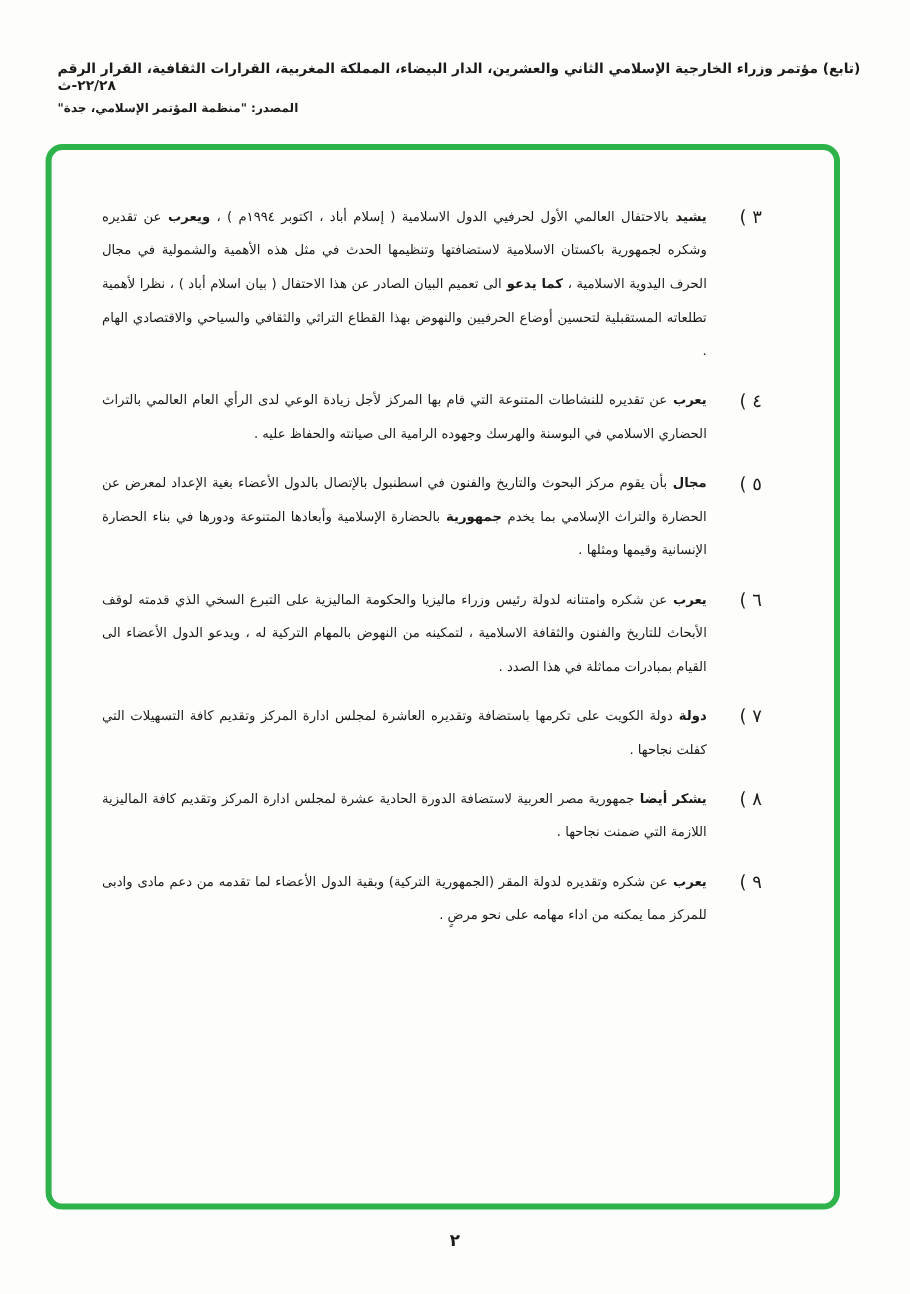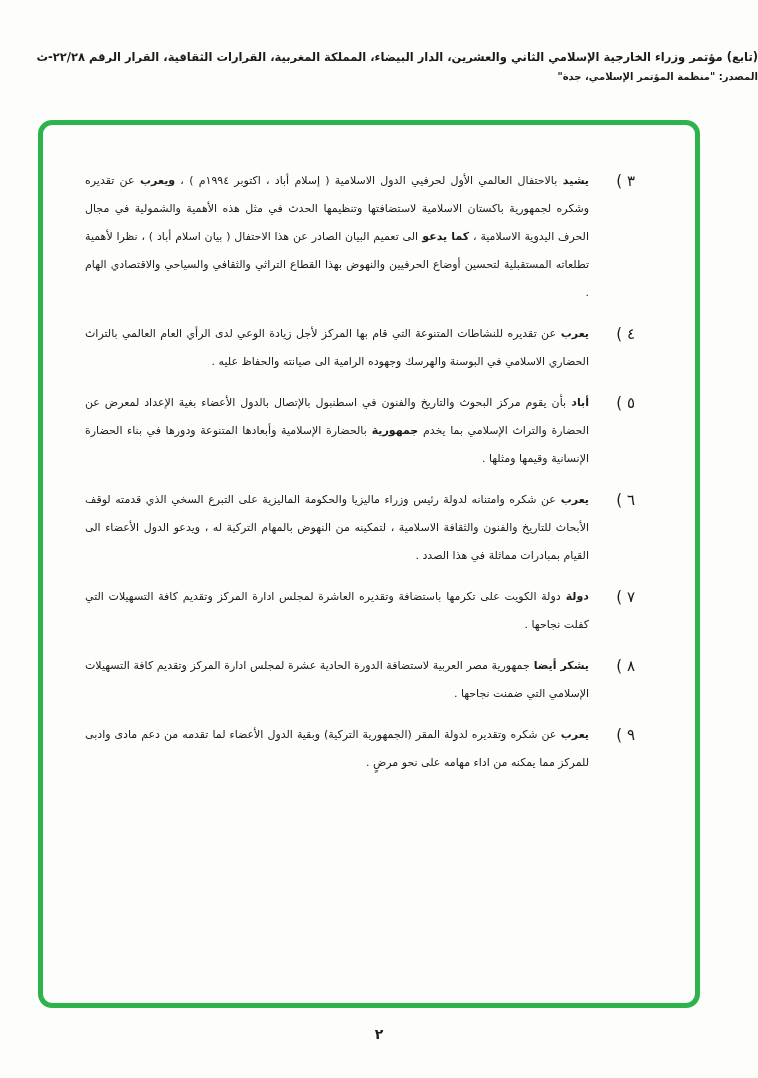--- a/index.html
+++ b/index.html
@@ -9,23 +9,24 @@
     font-family: "DejaVu Sans", sans-serif;
     color: #1b1b1b;
     position: relative;
     overflow: hidden;
   }
   .header {
     position: absolute;
     top: 50px;
     left: 0;
     width: 100%;
-    text-align: right;
+    text-align: left;
     direction: rtl;
     font-weight: bold;
+    padding-left: 48px;
   }
   .header-line1 { font-size: 11.5px; letter-spacing: 0; }
   .header-line2 { font-size: 10px; margin-top: 7px; }
   .content-box {
     position: absolute;
     top: 120px;
     left: 38px;
     width: 662px;
     height: 888px;
     border: 5px solid #2eb34b;
@@ -76,33 +77,33 @@
       <div class="resolution">
         <div class="res-num">٣ )</div>
         <div class="res-text"><span class="b">يشيد </span><span>بالاحتفال العالمي الأول لحرفيي الدول الاسلامية ( إسلام أباد ، اكتوبر ١٩٩٤م ) ، </span><span class="b">ويعرب </span><span>عن تقديره وشكره لجمهورية باكستان الاسلامية لاستضافتها وتنظيمها الحدث في مثل هذه الأهمية والشمولية في مجال الحرف اليدوية الاسلامية ، </span><span class="b">كما يدعو </span><span>الى تعميم البيان الصادر عن هذا الاحتفال ( بيان اسلام أباد ) ، نظرا لأهمية تطلعاته المستقبلية لتحسين أوضاع الحرفيين والنهوض بهذا القطاع التراثي والثقافي والسياحي والاقتصادي الهام .</span></div>
       </div>
       <div class="resolution">
         <div class="res-num">٤ )</div>
         <div class="res-text"><span class="b">يعرب </span><span>عن تقديره للنشاطات المتنوعة التي قام بها المركز لأجل زيادة الوعي لدى الرأي العام العالمي بالتراث الحضاري الاسلامي في البوسنة والهرسك وجهوده الرامية الى صيانته والحفاظ عليه .</span></div>
       </div>
       <div class="resolution">
         <div class="res-num">٥ )</div>
-        <div class="res-text"><span class="b">أباد </span><span>بأن يقوم مركز البحوث والتاريخ والفنون في اسطنبول بالإتصال بالدول الأعضاء بغية الإعداد لمعرض عن الحضارة والتراث الإسلامي بما يخدم </span><span class="b">جمهورية </span><span>بالحضارة الإسلامية وأبعادها المتنوعة ودورها في بناء الحضارة الإنسانية وقيمها ومثلها .</span></div>
+        <div class="res-text"><span class="b">مجال </span><span>بأن يقوم مركز البحوث والتاريخ والفنون في اسطنبول بالإتصال بالدول الأعضاء بغية الإعداد لمعرض عن الحضارة والتراث الإسلامي بما يخدم </span><span class="b">جمهورية </span><span>بالحضارة الإسلامية وأبعادها المتنوعة ودورها في بناء الحضارة الإنسانية وقيمها ومثلها .</span></div>
       </div>
       <div class="resolution">
         <div class="res-num">٦ )</div>
         <div class="res-text"><span class="b">يعرب </span><span>عن شكره وامتنانه لدولة رئيس وزراء ماليزيا والحكومة الماليزية على التبرع السخي الذي قدمته لوقف الأبحاث للتاريخ والفنون والثقافة الاسلامية ، لتمكينه من النهوض بالمهام التركية له ، ويدعو الدول الأعضاء الى القيام بمبادرات مماثلة في هذا الصدد .</span></div>
       </div>
       <div class="resolution">
         <div class="res-num">٧ )</div>
         <div class="res-text"><span class="b">دولة </span><span>دولة الكويت على تكرمها باستضافة وتقديره العاشرة لمجلس ادارة المركز وتقديم كافة التسهيلات التي كفلت نجاحها .</span></div>
       </div>
       <div class="resolution">
         <div class="res-num">٨ )</div>
-        <div class="res-text"><span class="b">يشكر أيضا </span><span>جمهورية مصر العربية لاستضافة الدورة الحادية عشرة لمجلس ادارة المركز وتقديم كافة التسهيلات الإسلامي التي ضمنت نجاحها .</span></div>
+        <div class="res-text"><span class="b">يشكر أيضا </span><span>جمهورية مصر العربية لاستضافة الدورة الحادية عشرة لمجلس ادارة المركز وتقديم كافة الماليزية اللازمة التي ضمنت نجاحها .</span></div>
       </div>
       <div class="resolution">
         <div class="res-num">٩ )</div>
         <div class="res-text"><span class="b">يعرب </span><span>عن شكره وتقديره لدولة المقر (الجمهورية التركية) وبقية الدول الأعضاء لما تقدمه من دعم مادى وادبى للمركز مما يمكنه من اداء مهامه على نحو مرضٍ .</span></div>
       </div>
     </div>
 </div>
 
 <div class="page-number">٢</div>
 

